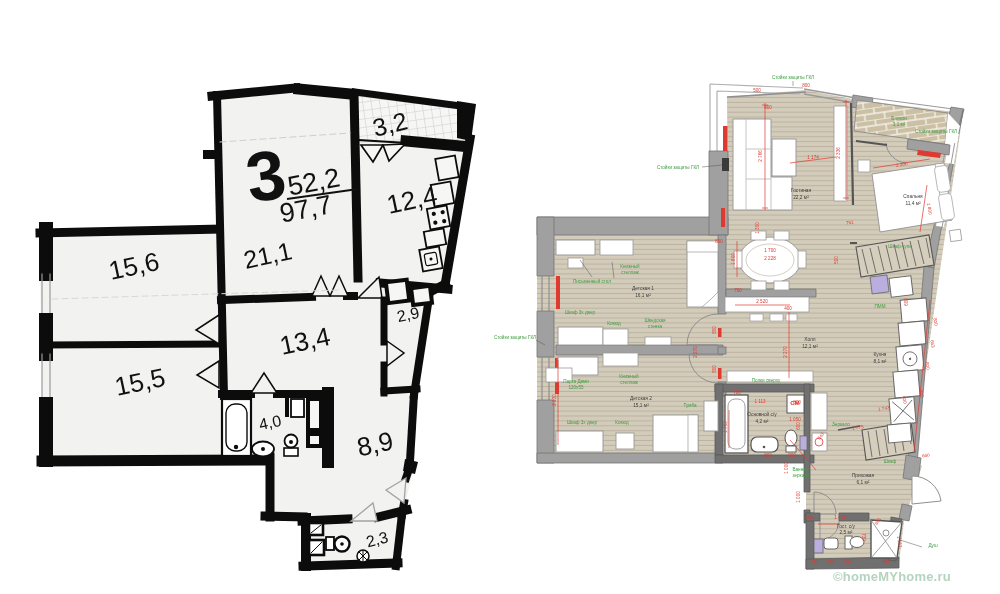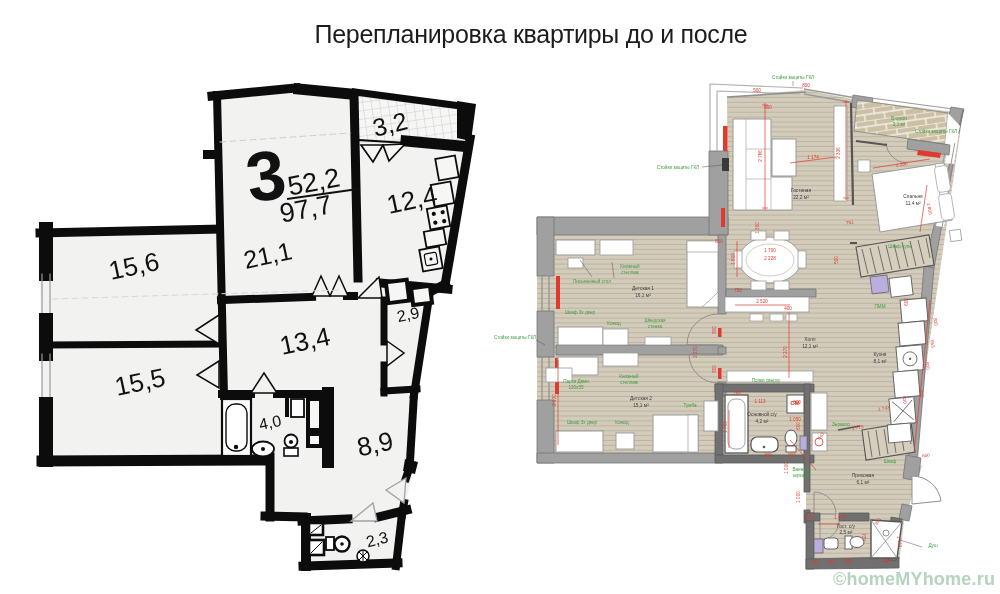--- a/index.html
+++ b/index.html
@@ -1,26 +1,25 @@
 <!DOCTYPE html>
 <html><head>
 <meta charset="utf-8">
 <style>
 html,body{margin:0;padding:0;background:#ffffff;width:1000px;height:594px;overflow:hidden;}
 body{font-family:"Liberation Sans", sans-serif;}
 #page{position:relative;width:1000px;height:594px;}
 #title{position:absolute;left:0;top:20px;width:1000px;text-align:center;text-indent:62px;font-size:25px;color:#1c1c1c;letter-spacing:-0.3px;}
-#wm{position:absolute;left:833px;top:569px;font-size:18px;color:#b6d3bf;font-weight:bold;letter-spacing:0.2px;}
+#wm{position:absolute;left:833px;top:569px;font-size:13px;color:#b6d3bf;font-weight:bold;letter-spacing:0.2px;}
 svg text{font-family:"Liberation Sans", sans-serif;}
 </style>
 </head>
 <body>
 <div id="page">
 
-<div id="title">Перепланировка квартиры до и после</div>
 <svg width="1000" height="594" viewBox="0 0 1000 594" style="position:absolute;left:0;top:0">
 <defs>
 <pattern id="plank" width="8" height="4.9" patternUnits="userSpaceOnUse">
   <rect width="8" height="4.9" fill="#d4ccbb"></rect>
   <rect y="3.9" width="8" height="1" fill="#bcb3a1"></rect>
 </pattern>
 <pattern id="grid" width="8.4" height="8.4" patternUnits="userSpaceOnUse" patternTransform="rotate(-8)">
   <rect width="8.4" height="8.4" fill="#f6f6f5"></rect>
   <path d="M0 0H8.4M0 0V8.4" stroke="#c9c9c9" stroke-width="1"></path>
 </pattern>

